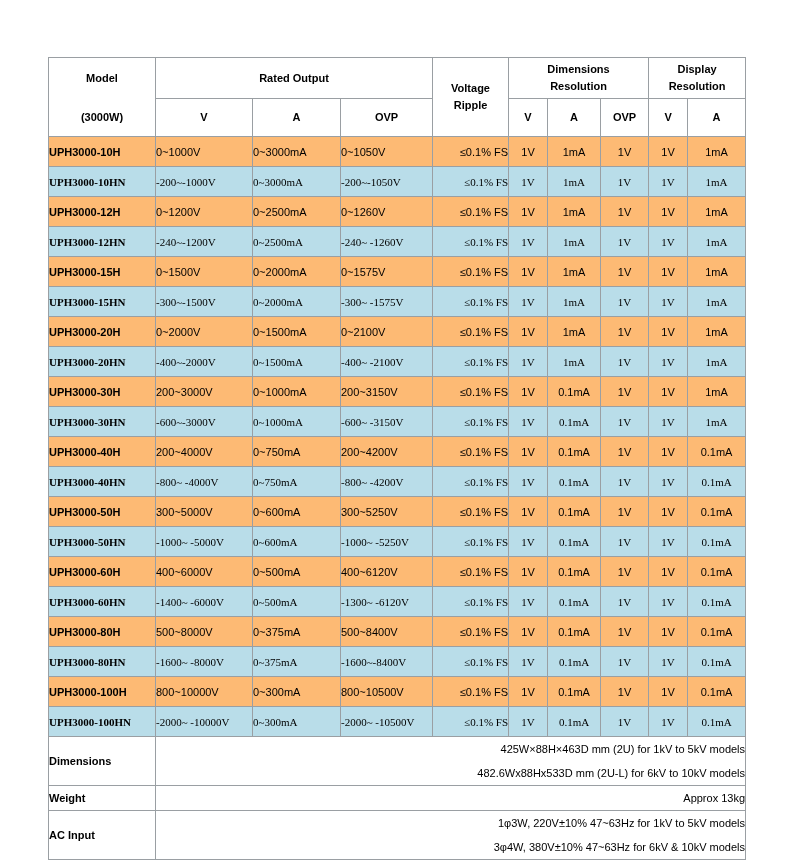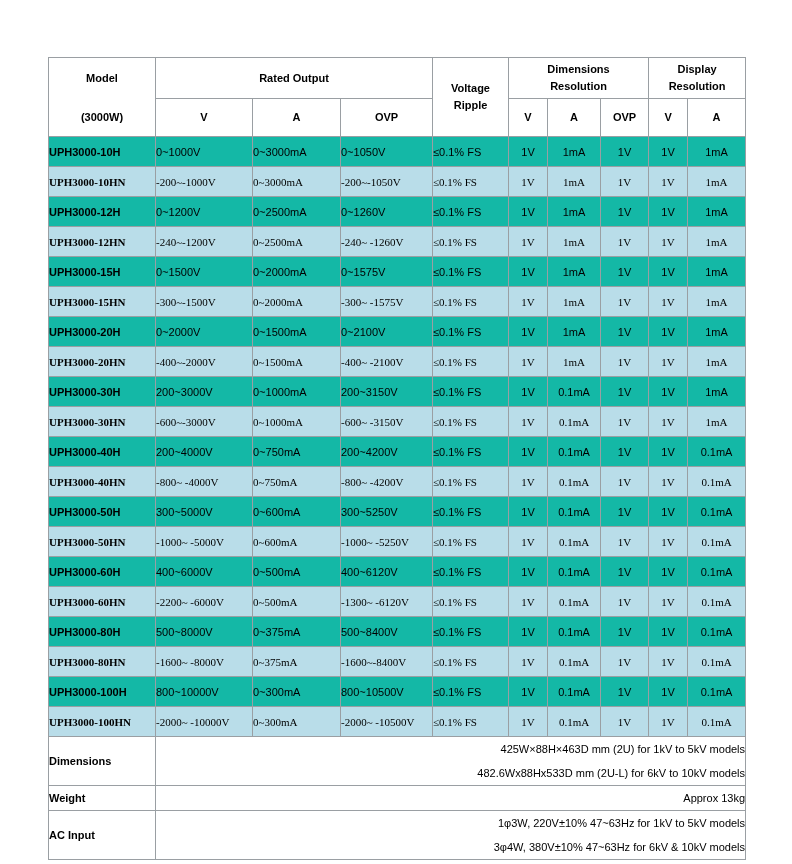--- a/index.html
+++ b/index.html
@@ -35,25 +35,25 @@
     overflow: hidden;
     white-space: nowrap;
   }
   
   thead th { font-weight: bold; text-align: center; background: #ffffff; }
   tr.head-top { height: 40px; }
   tr.head-sub { height: 38px; }
   .stack { display: flex; flex-direction: column; justify-content: center; line-height: 17px; }
   .spread { display: flex; flex-direction: column; justify-content: space-around; height: 78px; }
   
-  tbody.models tr { height: 30px; background: #14b8a6; }
+  tbody.models tr { height: 30px; background: #fdba74; }
   tbody.models tr.alt { background: #b9dde9; font-family: Liberation Serif, serif; }
   td.c-model { padding-left: 10px; font-weight: bold; text-align: left; }
   td.c-left8 { padding-left: 8px; text-align: left; }
-  td.c-ripple { padding-left: 7px; text-align: left; }
+  td.c-ripple { padding-left: 7px; text-align: right; }
   td.c-center { text-align: center; }
   
   tbody.footer tr { background: #ffffff; }
   tr.f-tall { height: 49px; }
   tr.f-short { height: 25px; }
   td.f-label { padding-left: 10px; font-weight: bold; text-align: left; vertical-align: middle; }
   td.f-value { padding-left: 8px; text-align: right; }
   td.f-value .line { line-height: 24px; white-space: nowrap; }
 </style>
 </head>
@@ -289,21 +289,21 @@
     <td class="c-left8">400~6120V</td>
     <td class="c-ripple">≤0.1% FS</td>
     <td class="c-center">1V</td>
     <td class="c-center">0.1mA</td>
     <td class="c-center">1V</td>
     <td class="c-center">1V</td>
     <td class="c-center">0.1mA</td>
   </tr>
         <tr class="alt">
     <td class="c-model">UPH3000-60HN</td>
-    <td class="c-left8">-2200~ -6000V</td>
+    <td class="c-left8">-1400~ -6000V</td>
     <td class="c-left8">0~500mA</td>
     <td class="c-left8">-1300~ -6120V</td>
     <td class="c-ripple">≤0.1% FS</td>
     <td class="c-center">1V</td>
     <td class="c-center">0.1mA</td>
     <td class="c-center">1V</td>
     <td class="c-center">1V</td>
     <td class="c-center">0.1mA</td>
   </tr>
         <tr>

